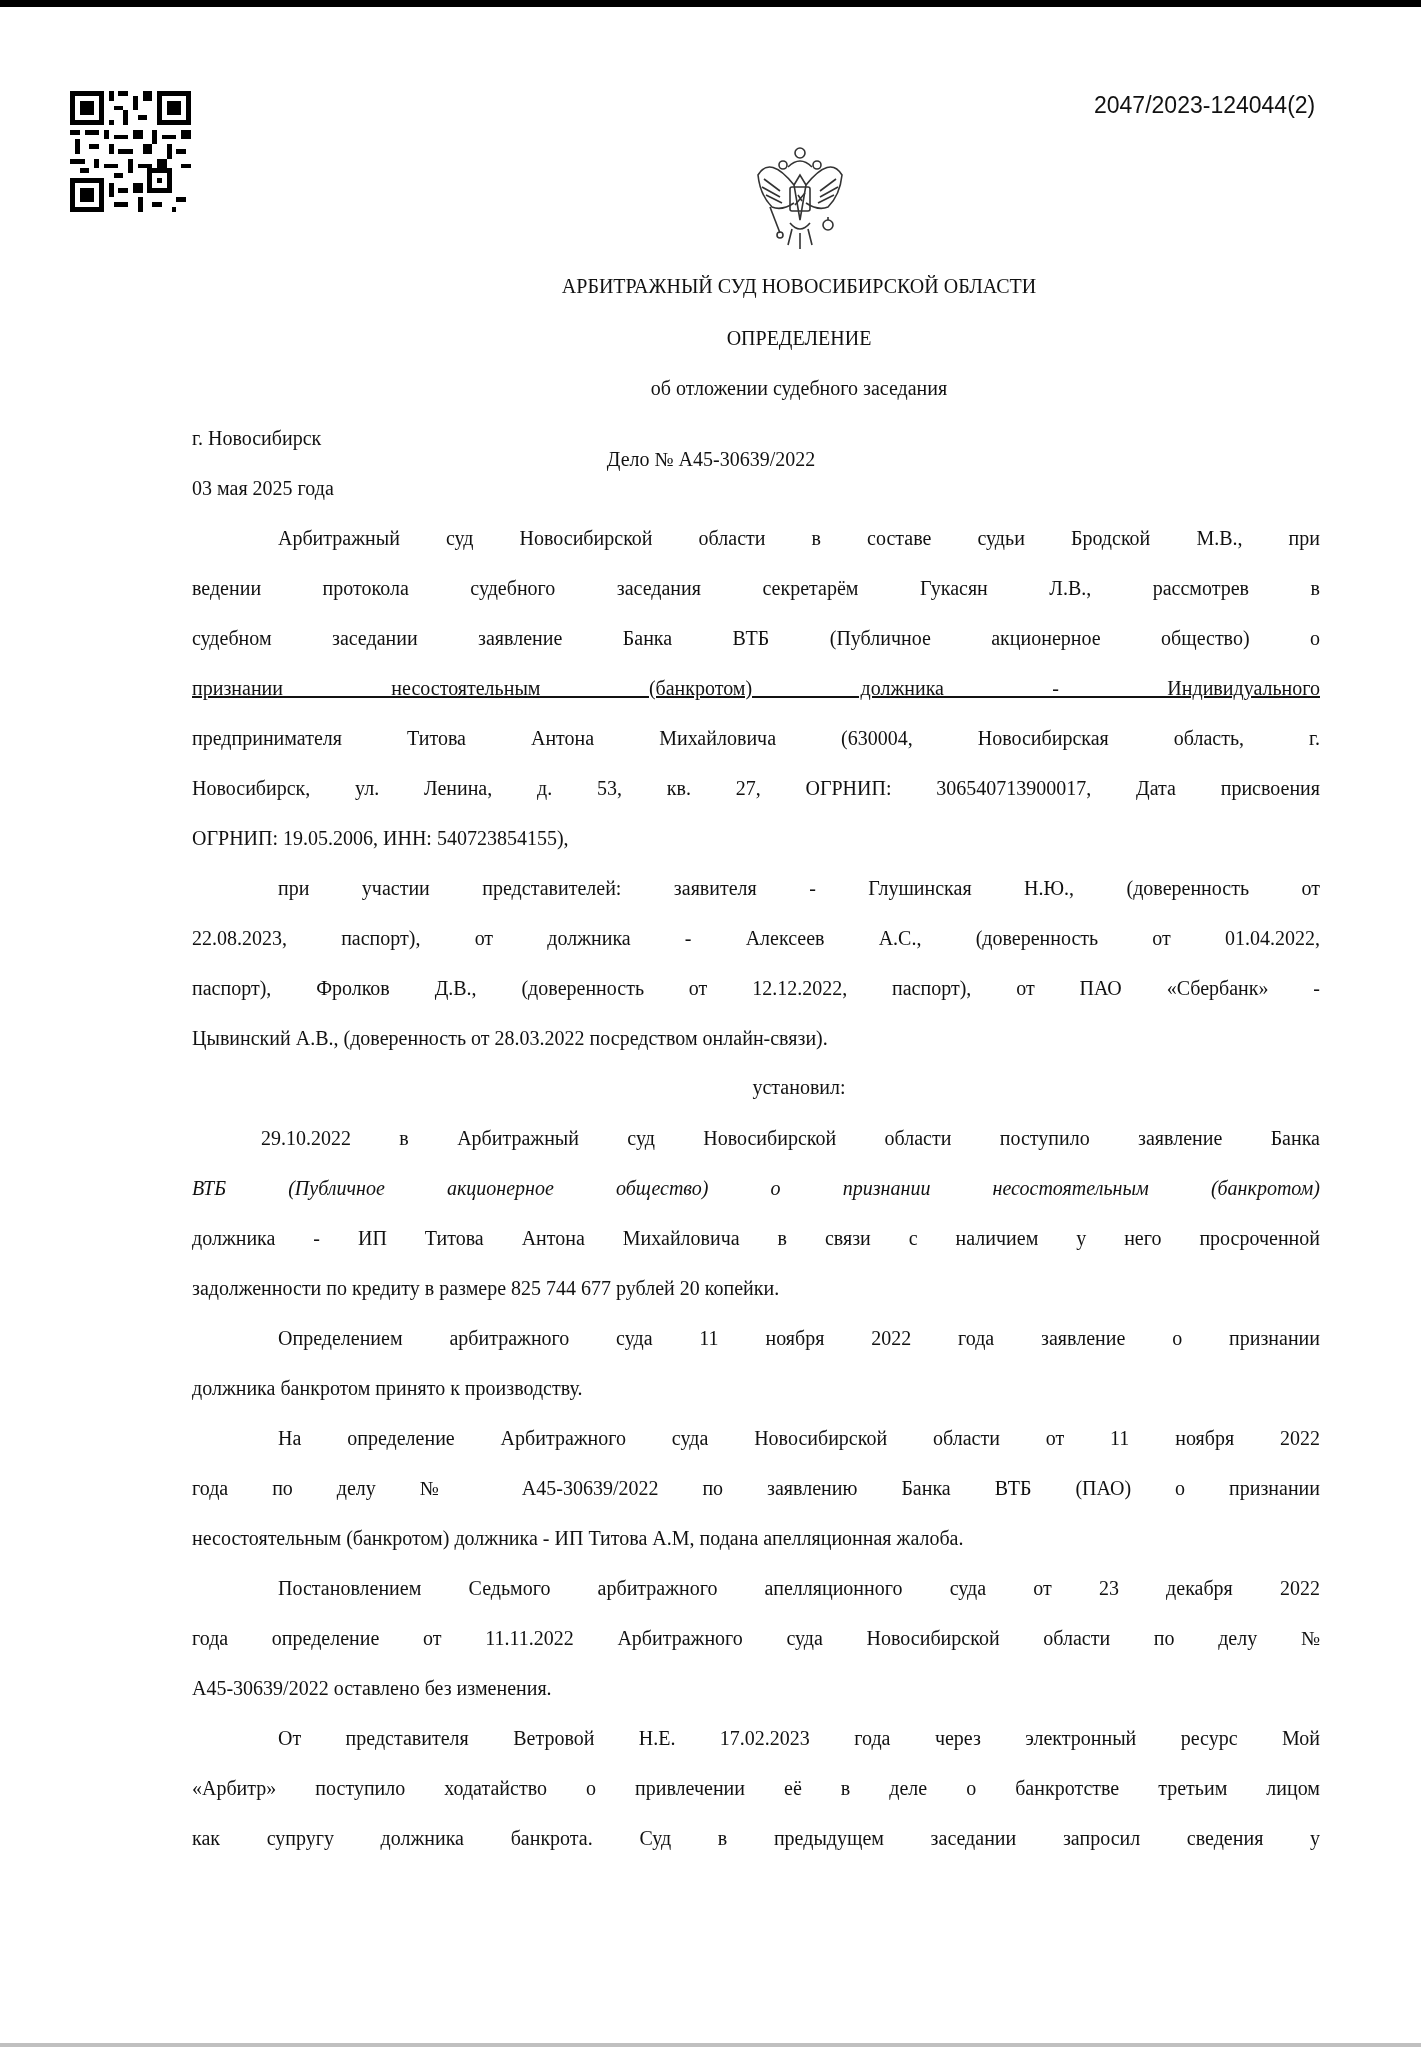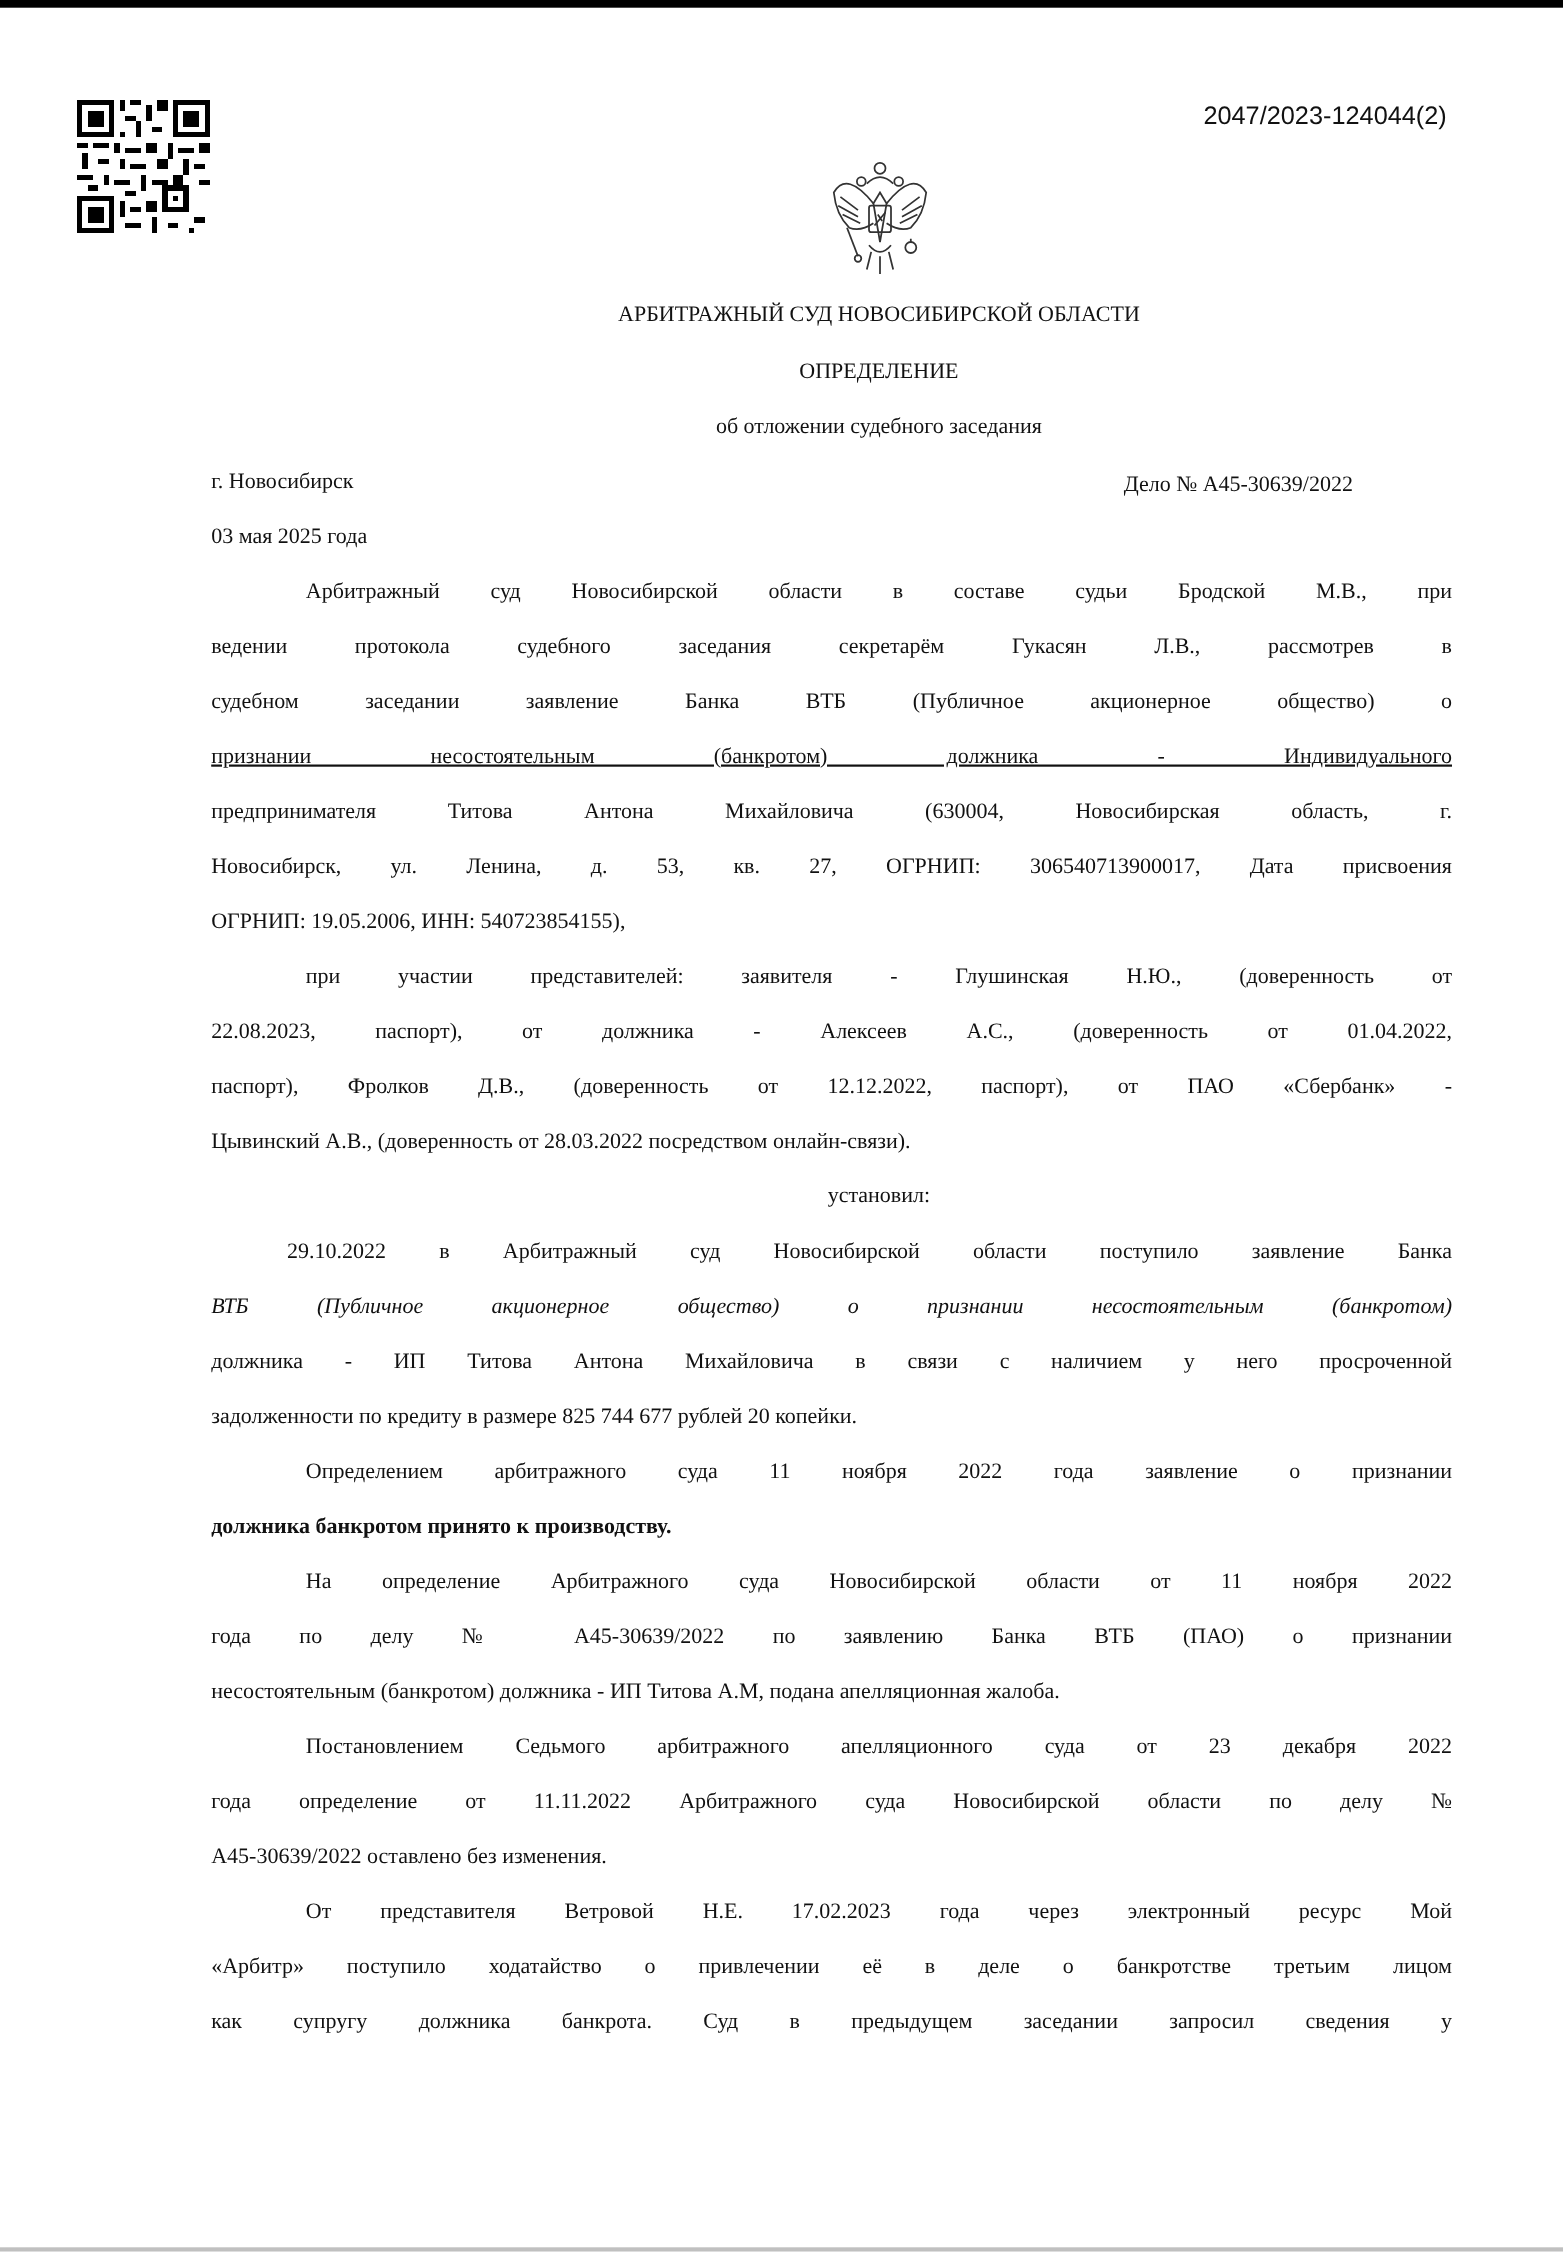--- a/index.html
+++ b/index.html
@@ -102,21 +102,21 @@
       <path d="M78 72 L78 75"></path>
     <path d="M40 78 Q50 90 60 78 M42 84 L38 100 M58 84 L62 100 M50 88 L50 104"></path>
   </g>
 </svg>
 
 <div class="line center" style="top:261px;">АРБИТРАЖНЫЙ СУД НОВОСИБИРСКОЙ ОБЛАСТИ</div>
 <div class="line center" style="top:313px;">ОПРЕДЕЛЕНИЕ</div>
 <div class="line center" style="top:363px;">об отложении судебного заседания</div>
 
 <div class="line" style="top:413px;">г. Новосибирск</div>
-<div class="line right" style="top:415px;">Дело № А45-30639/2022</div>
+<div class="line right" style="top:434px;text-align:center;">Дело № А45-30639/2022</div>
 <div class="line" style="top:463px;">03 мая 2025 года</div>
 
 <div>
   <div class="line just ind" style="top:513px;">Арбитражный суд Новосибирской области в составе судьи Бродской М.В., при</div>
   <div class="line just" style="top:563px;">ведении протокола судебного заседания секретарём Гукасян Л.В., рассмотрев в</div>
   <div class="line just" style="top:613px;">судебном заседании заявление Банка ВТБ (Публичное акционерное общество) о</div>
   <div class="line just" style="top:663px;text-decoration:underline;">признании несостоятельным (банкротом) должника - Индивидуального</div>
   <div class="line just" style="top:713px;">предпринимателя Титова Антона Михайловича (630004, Новосибирская область, г.</div>
   <div class="line just" style="top:763px;">Новосибирск, ул. Ленина, д. 53, кв. 27, ОГРНИП: 306540713900017, Дата присвоения</div>
   <div class="line" style="top:813px;">ОГРНИП: 19.05.2006, ИНН: 540723854155),</div>
@@ -133,21 +133,21 @@
 
 <div>
   <div class="line just ind2" style="top:1113px;">29.10.2022 в Арбитражный суд Новосибирской области поступило заявление Банка</div>
   <div class="line just" style="top:1163px;font-style:italic;">ВТБ (Публичное акционерное общество) о признании несостоятельным (банкротом)</div>
   <div class="line just" style="top:1213px;">должника - ИП Титова Антона Михайловича в связи с наличием у него просроченной</div>
   <div class="line" style="top:1263px;">задолженности по кредиту  в размере 825 744 677 рублей 20 копейки.</div>
 </div>
 
 <div>
   <div class="line just ind" style="top:1313px;">Определением арбитражного суда 11 ноября 2022 года заявление о признании</div>
-  <div class="line" style="top:1363px;font-weight:bold;">должника банкротом принято к производству.</div>
+  <div class="line" style="top:1363px;">должника банкротом принято к производству.</div>
 </div>
 
 <div>
   <div class="line just ind" style="top:1413px;">На определение Арбитражного суда Новосибирской области от 11 ноября 2022</div>
   <div class="line just" style="top:1463px;">года по делу № А45-30639/2022 по заявлению Банка ВТБ (ПАО) о признании</div>
   <div class="line" style="top:1513px;">несостоятельным (банкротом) должника - ИП Титова А.М, подана апелляционная жалоба.</div>
 </div>
 
 <div>
   <div class="line just ind" style="top:1563px;">Постановлением Седьмого арбитражного апелляционного суда от 23 декабря 2022</div>

